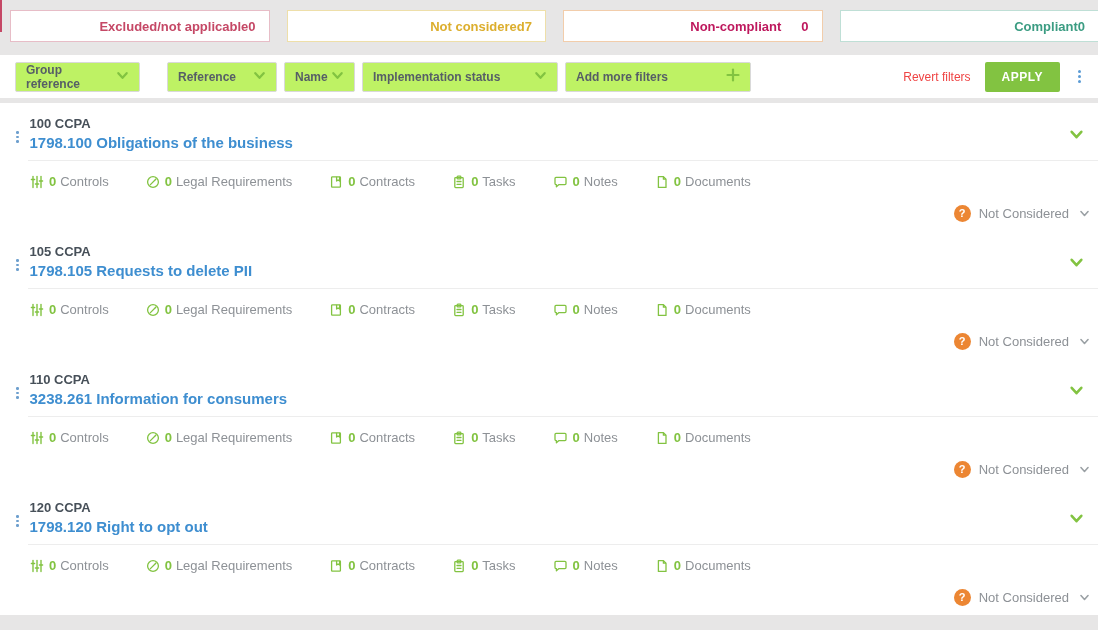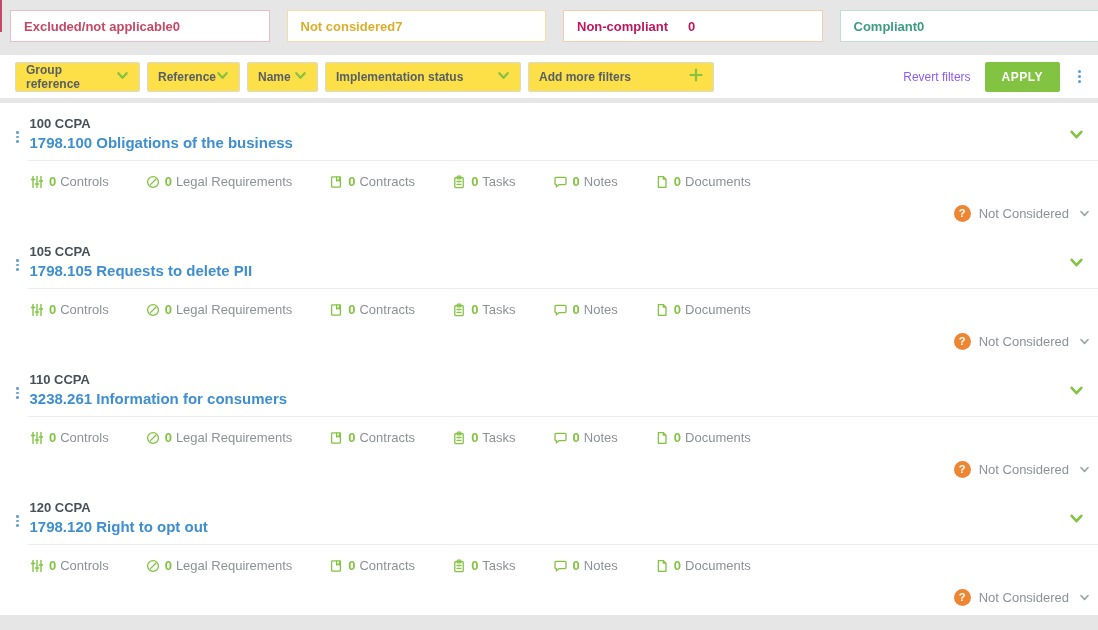--- a/index.html
+++ b/index.html
@@ -11,46 +11,46 @@
   }
   
   .left-accent{
     position:absolute; left:0; top:10; width:2px; height:32px; background:#c54866;
   }
   .cards-row{
     display:flex; gap:17px; padding:10px 0 0 10px; height:42px;
   }
   .sum-card{
     background:#fff; border:1px solid; height:32px; flex:1;
-    display:flex; align-items:center; justify-content:flex-start;
+    display:flex; align-items:center; justify-content:flex-end;
     padding:0 13px; font-size:13px; font-weight:bold;
   }
   .sum-card:last-child{ border-right:none; }
   .card-red   { border-color:#e7bdc7; color:#c54866; }
   .card-gold  { border-color:#eedfa9; color:#dcae2d; }
   .card-orange{ border-color:#f2cdab; color:#be185d;gap:20px; }
   .card-teal  { border-color:#bfdfd6; color:#3b9c82; }
   
   .filter-bar{
     margin-top:13px; height:43px; background:#fff;
     display:flex; align-items:center; padding:0 14px 0 15px;
   }
   .filter-dd{
-    height:30px; border:1px solid #d9d9d9; border-radius:2px; background:#fde047;
+    height:30px; border:1px solid #d9d9d9; border-radius:2px; background:#bef264;
     display:flex; align-items:center; justify-content:space-between;
     padding:0 10px; margin-right:7px; cursor:pointer;
   }
   .filter-dd .dd-label{ font-size:12px; color:#565e66; font-weight:600; }
   .filter-dd.dd-1{ width:125px; }
-  .filter-dd.dd-2{ width:93px; }
+  .filter-dd.dd-2{ width:110px;margin-left:20px; }
   .filter-dd.dd-3{ width:71px; }
   .filter-dd.dd-4{ width:196px; }
   .filter-dd.dd-add{ width:186px; }
   .spacer{ flex:1; }
-  .revert{ font-size:12px; color:#8b5cf6; margin-right:14px; cursor:default; }
+  .revert{ font-size:12px; color:#ef4444; margin-right:14px; cursor:default; }
   .apply-btn{
     background:#82c341; color:#fff; border:none; border-radius:2px;
     font-size:12px; font-weight:bold; letter-spacing:.5px;
     height:30px; padding:0 17px; cursor:pointer;
     font-family:"Liberation Sans","DejaVu Sans",sans-serif;
   }
   .kebab{ display:flex; flex-direction:column; align-items:center; gap:2px;
           margin-left:15px; cursor:pointer; padding:3px; }
   .kebab i{ width:3px; height:3px; border-radius:50%; background:#5b9bd5; }
   

